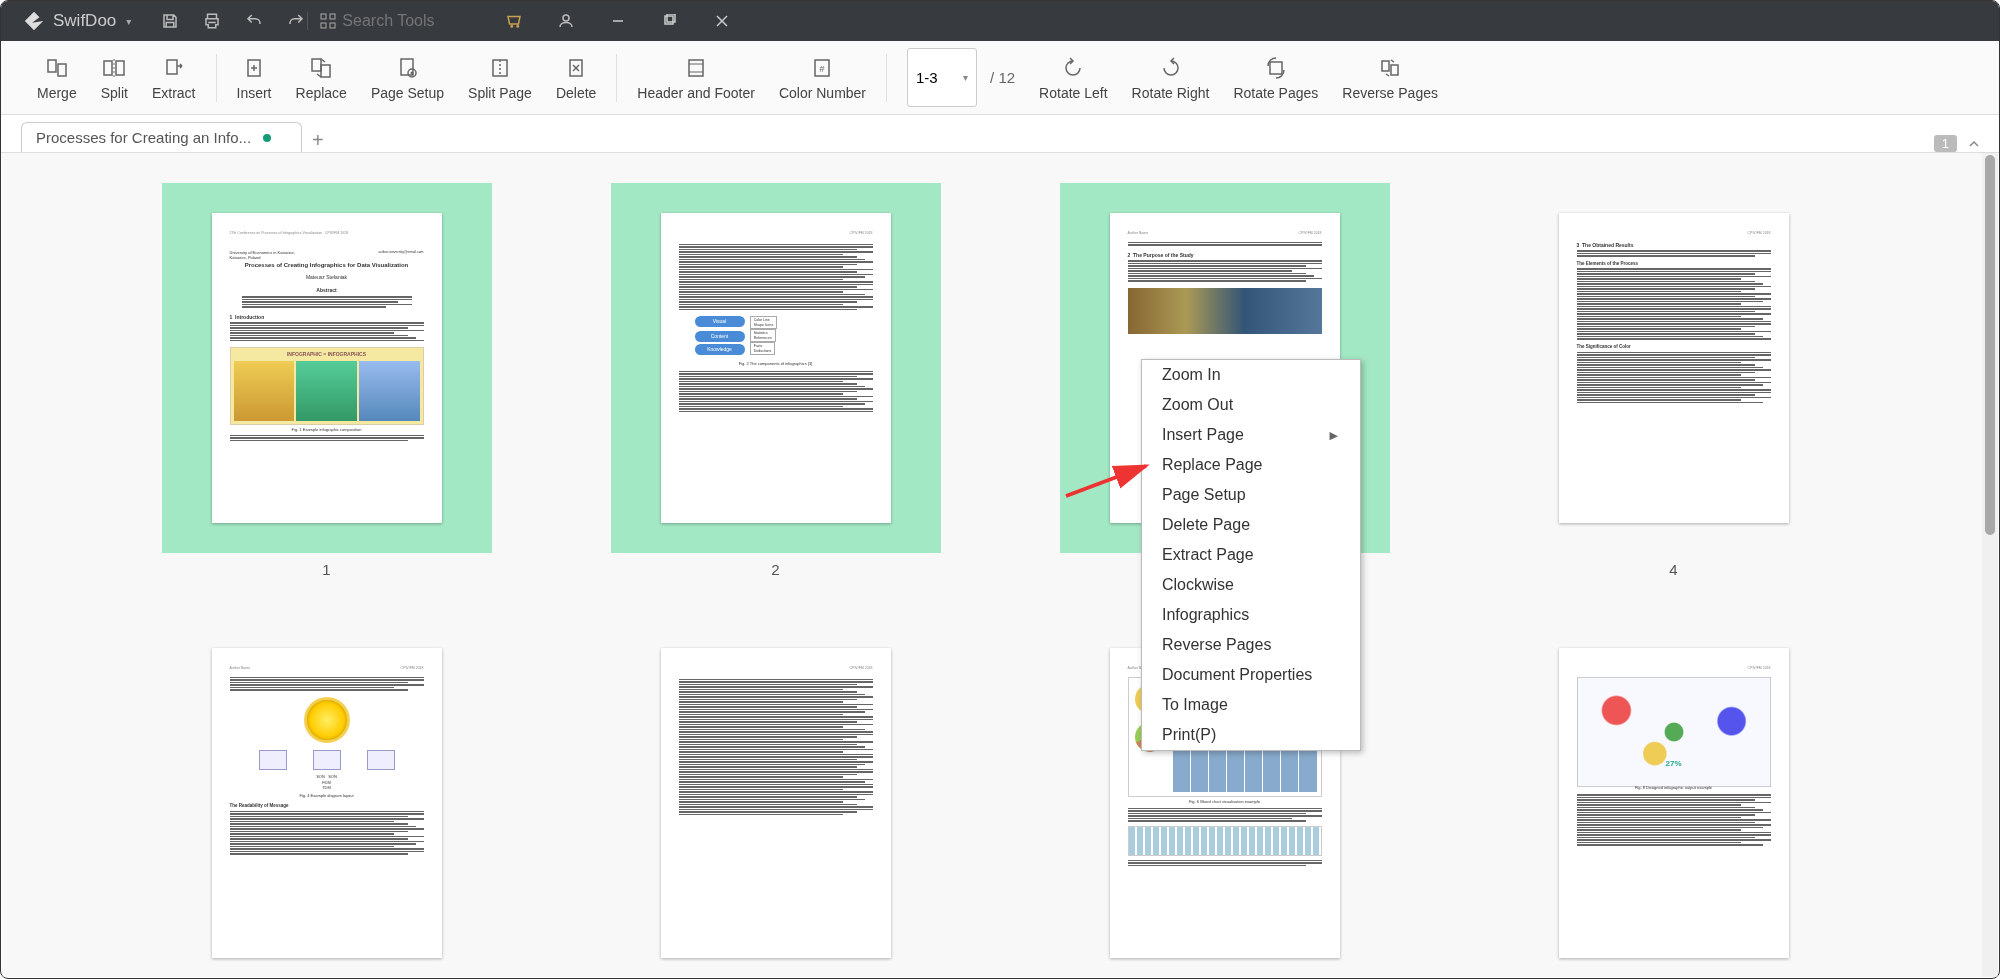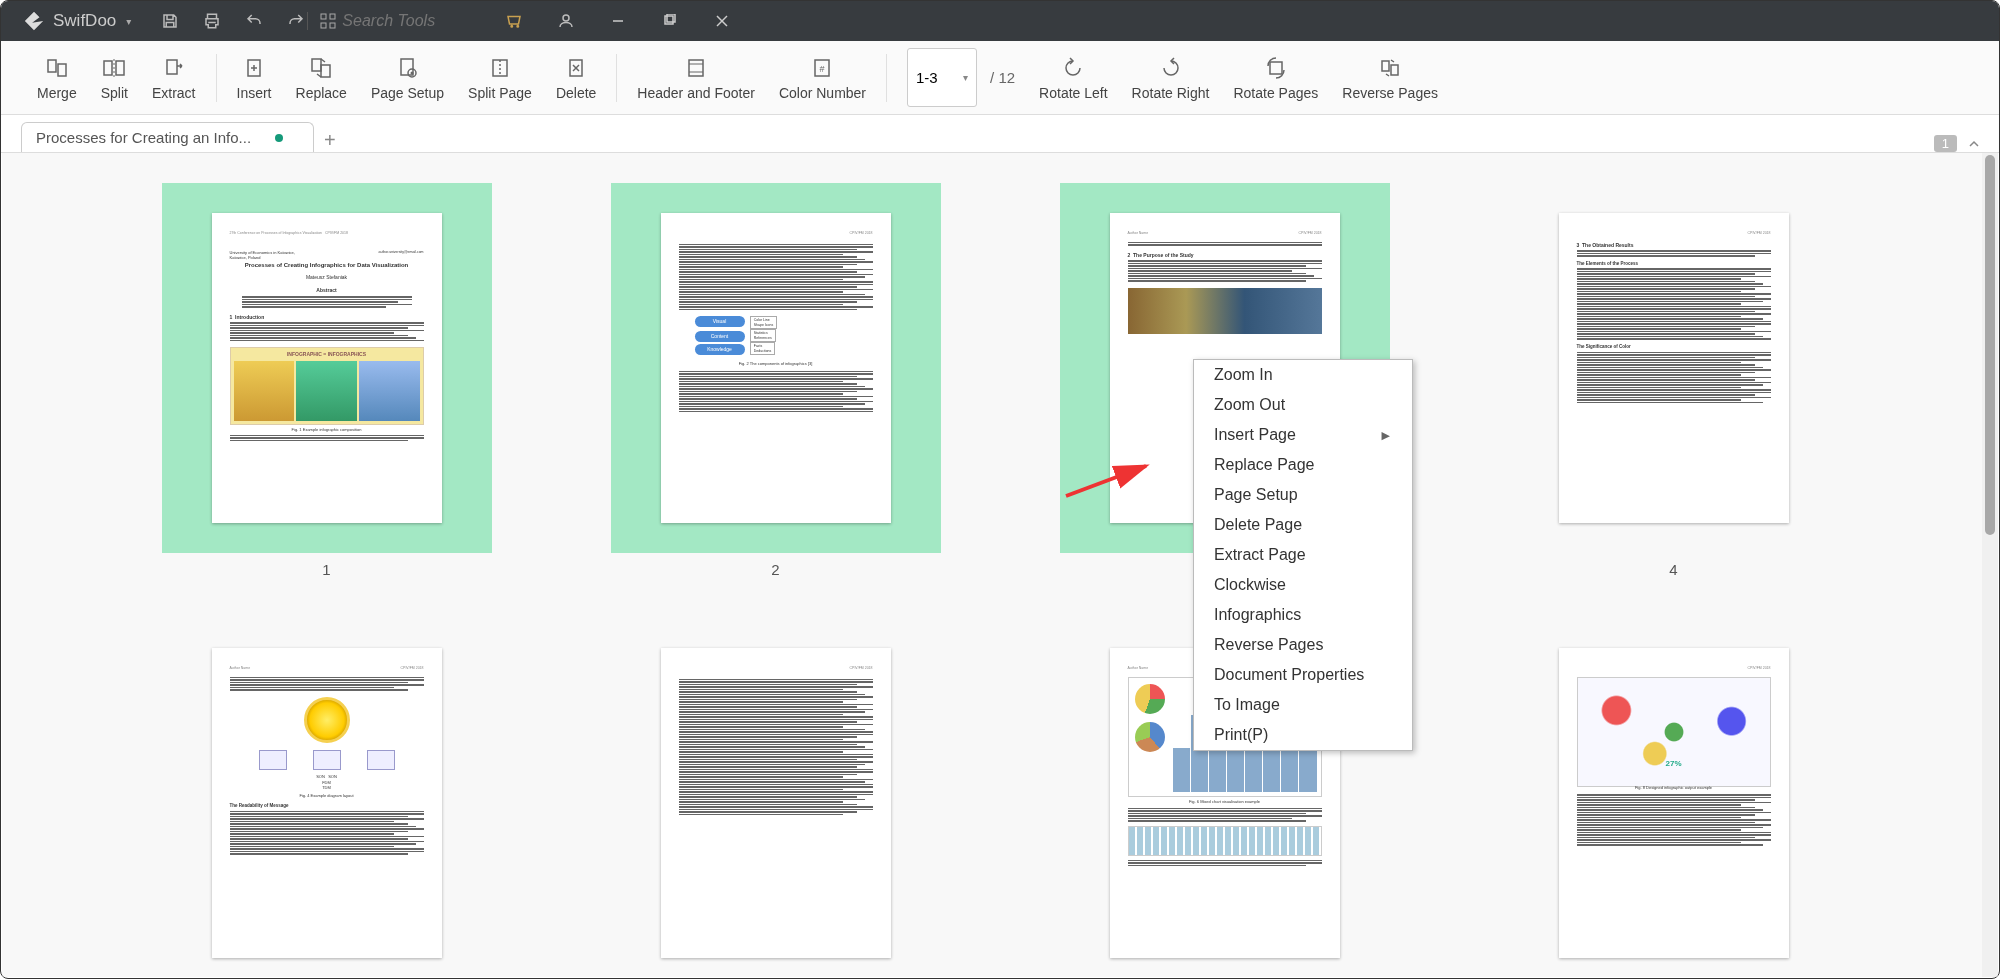--- a/index.html
+++ b/index.html
@@ -8,31 +8,31 @@
 .titlebar { background:#373b3f; height:40px; display:flex; align-items:center; color:#ccc; font-size:17px; }
 .tb-left { display:flex; align-items:center; gap:8px; padding-left:22px;}
 .brand-icon { width:22px; height:22px; }
 .tb-qat { display:flex; gap:20px; margin-left:20px;}
 .qat-btn { width:22px; height:22px; display:flex; align-items:center; justify-content:center; color:#bbb;}
 .menus { flex:1; display:flex; justify-content:center; gap:40px;}
 .menu-item { color:#ddd; cursor:pointer; padding:8px 4px;}
 .menu-item.active { background:#159a7a; color:#fff; padding:8px 16px;}
 .tb-right { display:flex; align-items:center; gap:12px; padding-right:12px;}
 .search-area { display:flex; align-items:center; gap:6px; border-left:1px solid #555; padding-left:12px;}
-.search-input { background:transparent; border:none; color:#f97316; font-size:16px; width:140px; outline:none;font-style:italic;}
+.search-input { background:transparent; border:none; color:#f97316; font-size:16px; width:140px; outline:none;}
 .win-btn { width:40px; height:40px; display:flex; align-items:center; justify-content:center; color:#ccc;}
 .ribbon { background:#fafafa; height:74px; border-bottom:1px solid #ddd; display:flex; align-items:center; padding:0 24px; gap:0;}
 .rbn-item { display:flex; flex-direction:column; align-items:center; justify-content:center; padding:0 12px; font-size:14px; color:#444; cursor:pointer; gap:4px;}
 .rbn-icon { width:26px; height:26px; display:flex; align-items:center; justify-content:center; color:#555;}
 .rbn-sep { width:1px; height:48px; background:#e0e0e0; margin:0 8px;}
 .page-range { display:flex; align-items:center; gap:8px; margin:0 12px;}
 .range-input { border:1px solid #ccc; border-radius:3px; padding:20px 8px; font-size:15px; width:70px;}
 .total-pages { color:#666; font-size:15px;}
 .tabbar { background:#fff; height:38px; border-bottom:1px solid #ddd; display:flex; align-items:flex-end; padding-left:20px; position:relative;}
-.file-tab { border:1px solid #ccc; border-bottom:none; border-radius:6px 6px 0 0; padding:6px 30px 6px 14px; font-size:15px; color:#555; background:#fff; display:flex; align-items:center; gap:24px;}
+.file-tab { border:1px solid #ccc; border-bottom:none; border-radius:6px 6px 0 0; padding:6px 30px 6px 14px; font-size:15px; color:#555; background:#fff; display:flex; align-items:center; gap:12px;}
 .dirty-dot { width:8px; height:8px; border-radius:50%; background:#159a7a;}
 .add-tab { margin-left:10px; color:#888; font-size:20px; cursor:pointer;}
 .tab-right { position:absolute; right:18px; display:flex; align-items:center; gap:10px;}
 .badge { background:#bbb; color:#fff; font-size:13px; padding:1px 8px; border-radius:3px;}
 .thumb-area { position:absolute; top:152px; left:1px; right:1px; bottom:1px; background:#f8f8f8; overflow:hidden;}
 .thumb-scroll { position:absolute; top:0; right:0; width:16px; bottom:0; background:#f0f0f0;}
 .thumb-scroll-handle { position:absolute; top:2px; left:3px; width:10px; height:380px; background:#a8a8a8; border-radius:5px;}
 .thumb-grid { display:grid; grid-template-columns:repeat(4,1fr); gap:40px 100px; padding:30px 150px 30px 150px;}
 .thumb-cell { display:flex; flex-direction:column; align-items:center; gap:8px;}
 .thumb-wrap { background:#a3e8c4; padding:14px; border:1px solid #a3e8c4; width:330px; height:370px; display:flex; align-items:center; justify-content:center;}
@@ -706,21 +706,21 @@
       </div>
 
     </div>
   </div>
 
   <div class="thumb-scroll">
     <div class="thumb-scroll-handle"></div>
   </div>
 </div>
 
-<div class="ctx-menu" style="left:1192px; top:358px;">
+<div class="ctx-menu" style="left:1140px; top:358px;">
   <div class="ctx-item">
         <span>Zoom In</span>
       </div>
   <div class="ctx-item">
         <span>Zoom Out</span>
       </div>
   <div class="ctx-item">
         <span>Insert Page</span>
         <span class="ctx-arrow">▶</span>
       </div>

